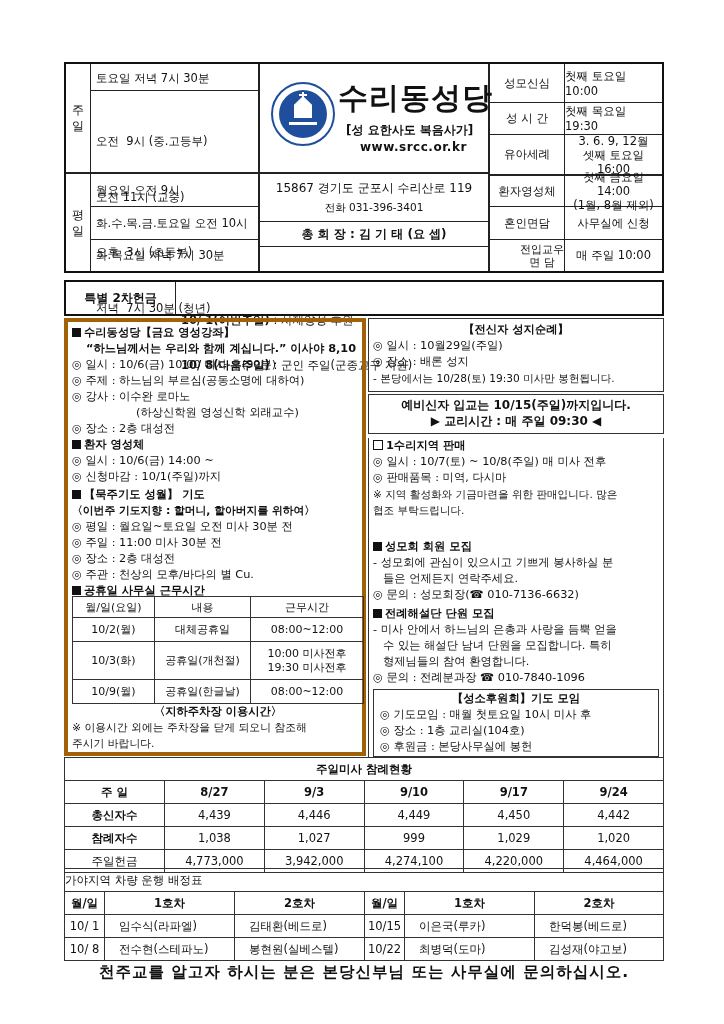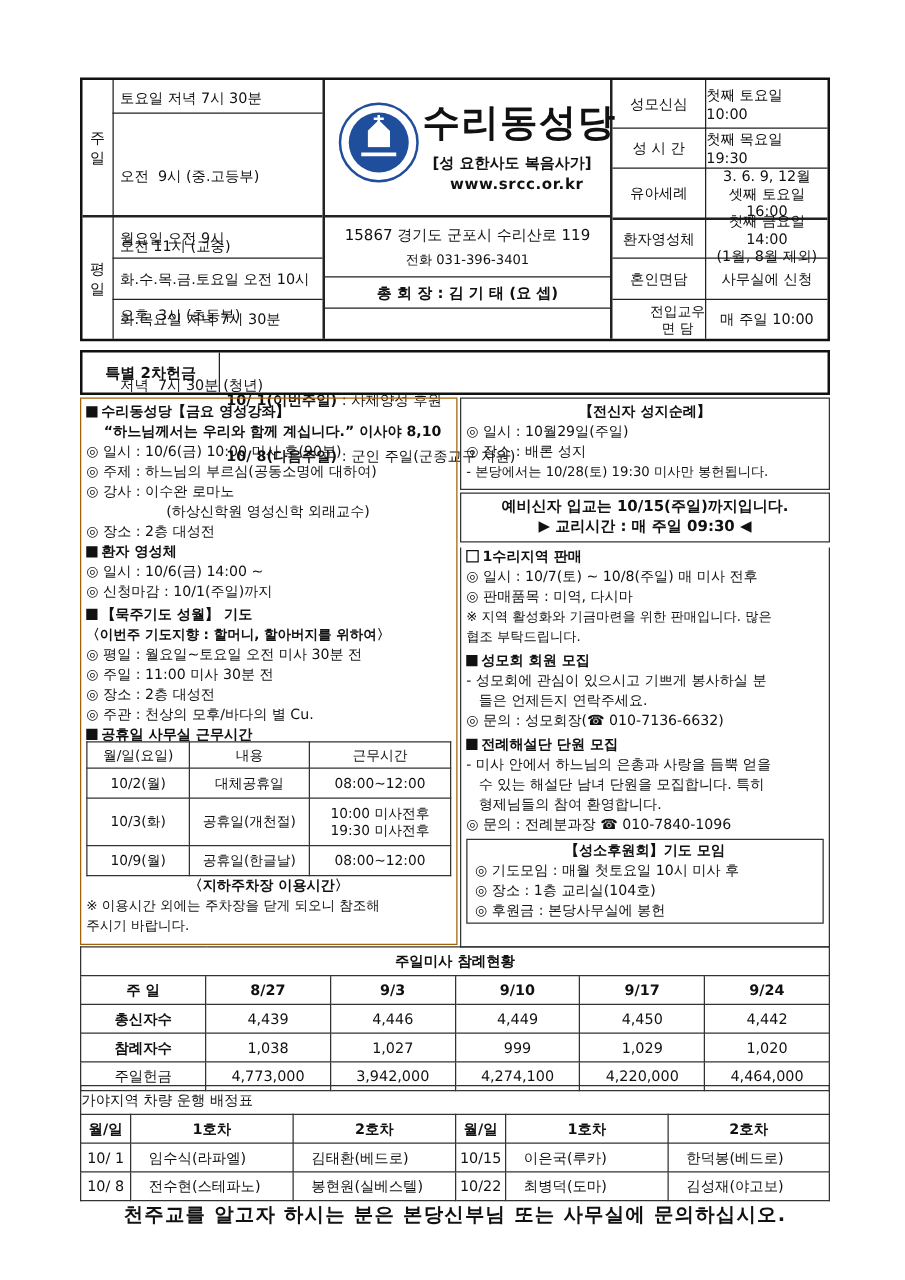--- a/index.html
+++ b/index.html
@@ -12,21 +12,21 @@
   
   #hdr { left: 64px; top: 62px; width: 600px; height: 211px; border: 2px solid #111; }
   .hl { position:absolute; background:#222; }
   .cell { position:absolute; display:flex; align-items:center; font-size:11.5px; }
   .vlabel { position:absolute; display:flex; flex-direction:column; align-items:center; justify-content:center; font-size:12px; line-height:16px; }
 
   
   #spec { left: 64px; top: 280px; width: 600px; height: 36px; border: 2px solid #111; }
 
   
-  #leftcol { left: 64px; top: 318px; width: 302px; height: 438px; border: 1px solid #a16207; }
+  #leftcol { left: 64px; top: 318px; width: 302px; height: 438px; border: 4px solid #a16207; }
   #rightcol { left: 368px; top: 318px; width: 296px; height: 438px; }
   .ln { font-size: 11.3px; line-height: 16px; white-space: nowrap; }
   .tt { font-weight: bold; }
   .sub { padding-left: 10px; }
   .bordered { border:1px solid #333; }
 
   
   #attend { left: 64px; top: 757px; width: 600px; }
   #attend td { height: 23px; text-align:center; font-size: 11.5px; }
   #cars { left: 64px; top: 868px; width: 600px; }
@@ -190,21 +190,21 @@
     <div class="ln tt" style="font-size:12px;">▶ 교리시간 : 매 주일 09:30 ◀</div>
   </div>
 
   <div class="abs" style="left:0;top:120px;width:296px;height:320px;border:1px solid #333;border-top:none;padding:0 4px;">
     <div class="ln tt"><span class="sym"></span><span>1수리지역 판매</span></div>
     <div class="ln">◎ 일시 : 10/7(토) ~ 10/8(주일) 매 미사 전후</div>
     <div class="ln">◎ 판매품목 : 미역, 다시마</div>
     <div class="ln" style="font-size:10.6px;">※ 지역 활성화와 기금마련을 위한 판매입니다. 많은</div>
     <div class="ln" style="font-size:10.6px;">협조 부탁드립니다.</div>
 
-    <div class="ln tt" style="margin-top:3px;"><span class="symf"></span><span>성모회 회원 모집</span></div>
+    <div class="ln tt" style="margin-top:21px;"><span class="symf"></span><span>성모회 회원 모집</span></div>
     <div class="ln">- 성모회에 관심이 있으시고 기쁘게 봉사하실 분</div>
     <div class="ln sub">들은 언제든지 연락주세요.</div>
     <div class="ln">◎ 문의 : 성모회장(☎ 010-7136-6632)</div>
 
     <div class="ln tt" style="margin-top:3px;"><span class="symf"></span><span>전례해설단 단원 모집</span></div>
     <div class="ln">- 미사 안에서 하느님의 은총과 사랑을 듬뿍 얻을</div>
     <div class="ln sub">수 있는 해설단 남녀 단원을 모집합니다. 특히</div>
     <div class="ln sub">형제님들의 참여 환영합니다.</div>
     <div class="ln">◎ 문의 : 전례분과장 ☎ 010-7840-1096</div>
 

